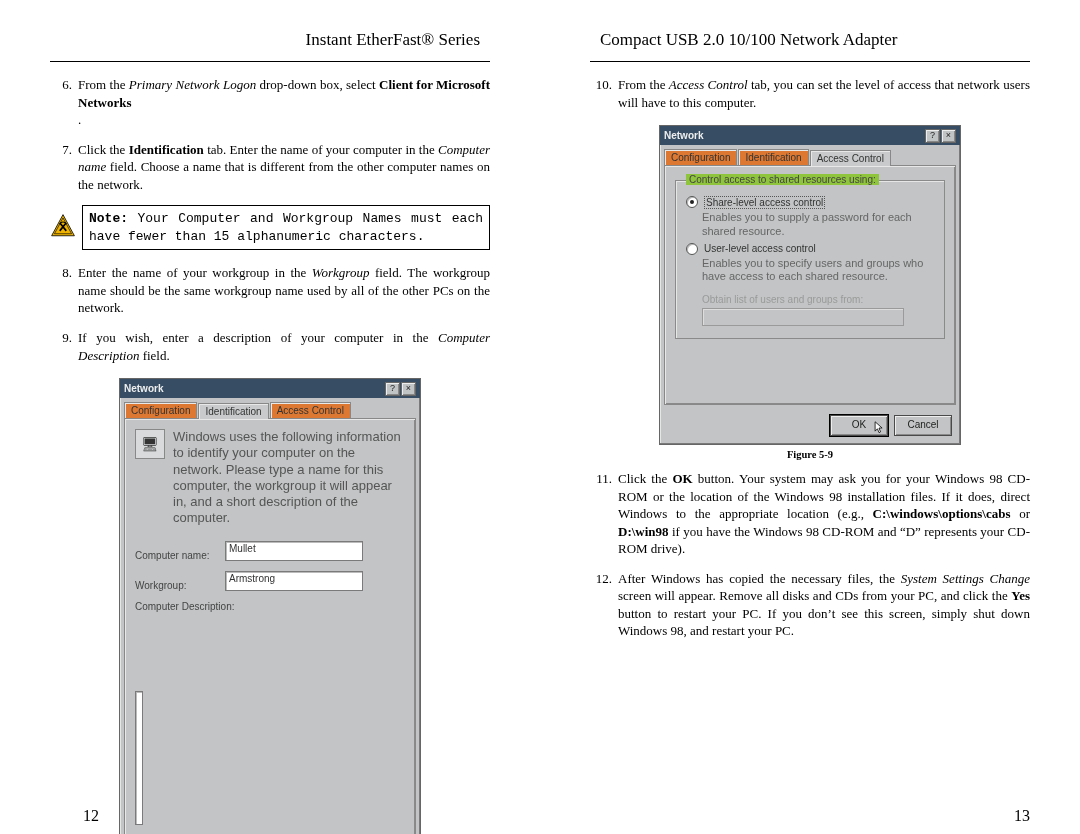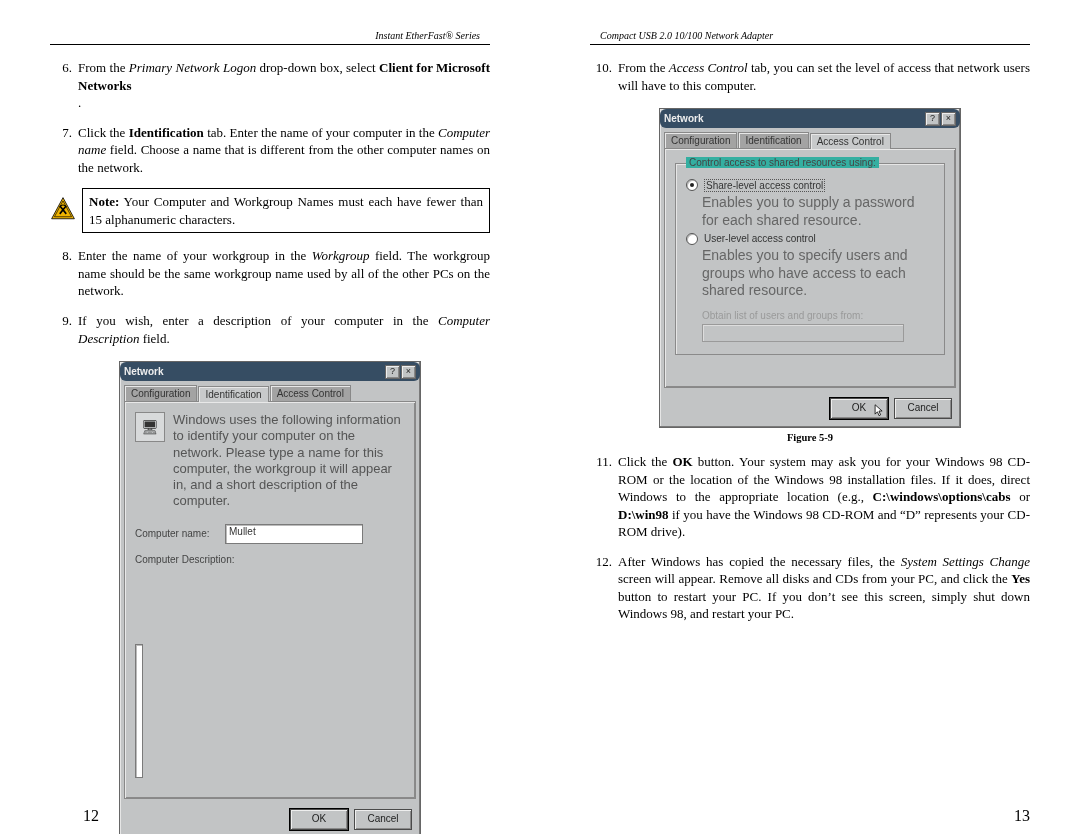--- a/index.html
+++ b/index.html
@@ -18,24 +18,23 @@
     top: 0;
     width: 540px;
     height: 834px;
     box-sizing: border-box;
     padding: 30px 50px 30px 50px;
   }
   .page-left { left: 0; }
   .page-right { left: 540px; }
   .running-head {
     text-align: center;
-    font-style: italic;
-    font-size: 10px;
+    font-size: 17px;
     border-bottom: 0.6px solid #000;
-    padding-bottom: 3px;
+    padding-bottom: 11px;
     margin-bottom: 14px;
   }
   .running-head-left { text-align: right; padding-right: 10px; }
   .running-head-right { text-align: left; padding-left: 10px; }
   ol.steps {
     list-style: none;
     padding: 0;
     margin: 0;
   }
   ol.steps > li {
@@ -51,20 +50,21 @@
   ol.steps > li .body {
     flex: 1 1 auto;
     text-align: justify;
   }
   .bold { font-weight: bold; }
   .ital { font-style: italic; }
   .note-row {
     display: flex;
     align-items: center;
     margin: 10px 0 14px 0;
+    font-family: Liberation Mono, monospace;
   }
   .note-icon {
     flex: 0 0 26px;
     margin-right: 6px;
   }
   .note-icon svg { width: 26px; height: 26px; }
   .note-box {
     flex: 1 1 auto;
     border: 0.8px solid #000;
     padding: 4px 6px;
@@ -104,21 +104,20 @@
   }
   .win-title {
     background: #3a5b7a;
     background: linear-gradient(90deg,#2f4e6c,#2f4e6c);
     color: #eee;
     padding: 2px 4px;
     display: flex;
     justify-content: space-between;
     align-items: center;
     height: 15px;
-    border-radius: 6px;
   }
   .win-title span { font-weight: bold; }
   .win-ctrl {
     display: flex;
     gap: 1px;
   }
   .win-ctrl div {
     width: 13px; height: 12px;
     background: #c0c4c5;
     border: 1px solid #666;
@@ -130,21 +129,21 @@
   }
   .tab-strip {
     display: flex;
     padding: 4px 4px 0 4px;
     gap: 0;
   }
   .tab {
     padding: 2px 6px;
     border: 1px solid #888;
     border-bottom: none;
-    background: #a3a3a3;
+    background: #f97316;
     box-shadow: inset 1px 1px 0 #e8e8e8;
     margin-right: 1px;
   }
   .tab.active {
     background: #c7cacb;
     position: relative;
     top: 1px;
   }
   .tab-body {
     margin: 0 4px 4px 4px;
@@ -156,21 +155,21 @@
     box-sizing: border-box;
   }
   .hint-row { display:flex; gap:8px; margin-bottom:14px; }
   .hint-icon {
     width:28px; height:28px; flex:0 0 28px;
     border:1px solid #888; background:#d7dadb;
     display:flex; align-items:center; justify-content:center;
     font-size:14px;
   }
   .hint-text { flex:1; font-size:13px; line-height:1.25; color:#555; }
-  .field-row { display:flex; align-items:center; margin-bottom:10px; }
+  .field-row { display:flex; align-items:flex-end; margin-bottom:10px; }
   .field-label { flex:0 0 90px; font-size:10px; color:#444; }
   .field-input {
     flex:0 0 130px; height:16px;
     background:#fff; border:1px solid #7a7a7a;
     box-shadow: inset 1px 1px 0 #bbb;
     padding: 1px 3px; font-size:10px; color:#333;
   }
   .btn-row {
     display:flex; justify-content:flex-end; gap:6px;
     padding: 6px 8px 8px 0;
@@ -184,34 +183,34 @@
     color:#222;
   }
   .win-btn.default { box-shadow: 0 0 0 1px #000, inset 1px 1px 0 #eee, inset -1px -1px 0 #8a8a8a; }
   .groupbox {
     border:1px solid #8a8a8a;
     box-shadow: inset 1px 1px 0 #e6e6e6;
     padding: 10px 10px 12px 10px;
     margin-top:4px;
   }
   .group-legend {
-    position: relative; top:-17px; background:#14b8a6; padding:0 3px;
+    position: relative; top:-17px; background:#84cc16; padding:0 3px;
     font-size:10px; color:#444; display:inline-block;
   }
   .radio-row { display:flex; align-items:flex-start; gap:6px; margin-top:-6px; margin-bottom:8px;}
   .radio-dot {
     width:10px;height:10px;border-radius:50%;
     border:1px solid #555;background:#fff;flex:0 0 10px;
     box-shadow: inset 1px 1px 0 #bbb;
     display:flex;align-items:center;justify-content:center;
   }
   .radio-dot .inner{width:4px;height:4px;border-radius:50%;background:#222;}
   .radio-label{font-size:10px;color:#333;}
   .radio-label.sel{border:1px dotted #555;padding:0 1px;}
-  .radio-desc{font-size:14px;color:#666;margin-left:16px;margin-top:-6px;margin-bottom:10px;line-height:1.25;}
+  .radio-desc{font-size:11px;color:#666;margin-left:16px;margin-top:-6px;margin-bottom:10px;line-height:1.25;}
   .disabled-text{font-size:10px;color:#9a9a9a;margin-left:16px;}
   .disabled-box{
     margin-left:16px;margin-top:3px;
     width:200px;height:16px;background:#c1c4c5;
     border:1px solid #9a9a9a;box-shadow:inset 1px 1px 0 #ddd;
   }
   .cursor-arrow {
     position:relative; width:0;height:0; display:inline-block;
   }
   .cursor-arrow svg{position:absolute; left:0; top:-2px; width:10px;height:14px;}
@@ -280,20 +279,24 @@
       <div class="tab">Access Control</div>
     </div>
     <div class="tab-body" style="min-height:270px;">
       <div class="hint-row">
         <div class="hint-icon">🖥</div>
         <div class="hint-text">Windows uses the following information to identify your computer on the network.  Please type a name for this computer, the workgroup it will appear in, and a short description of the computer.</div>
       </div>
       <div class="field-row">
         <div class="field-label">Computer name:</div>
         <div class="field-input">Mullet</div>
+      </div>
+      <div class="field-row">
+        <div class="field-label">Workgroup:</div>
+        <div class="field-input">Armstrong</div>
       </div>
       <div class="field-row" style="align-items:flex-start;flex-direction:column;">
         <div class="field-label" style="line-height:1.2;">Computer Description:</div>
         <div class="field-input"></div>
       </div>
     </div>
     <div class="btn-row">
       <div class="win-btn default">OK</div>
       <div style="position:relative;">
         <div class="win-btn">Cancel</div>

